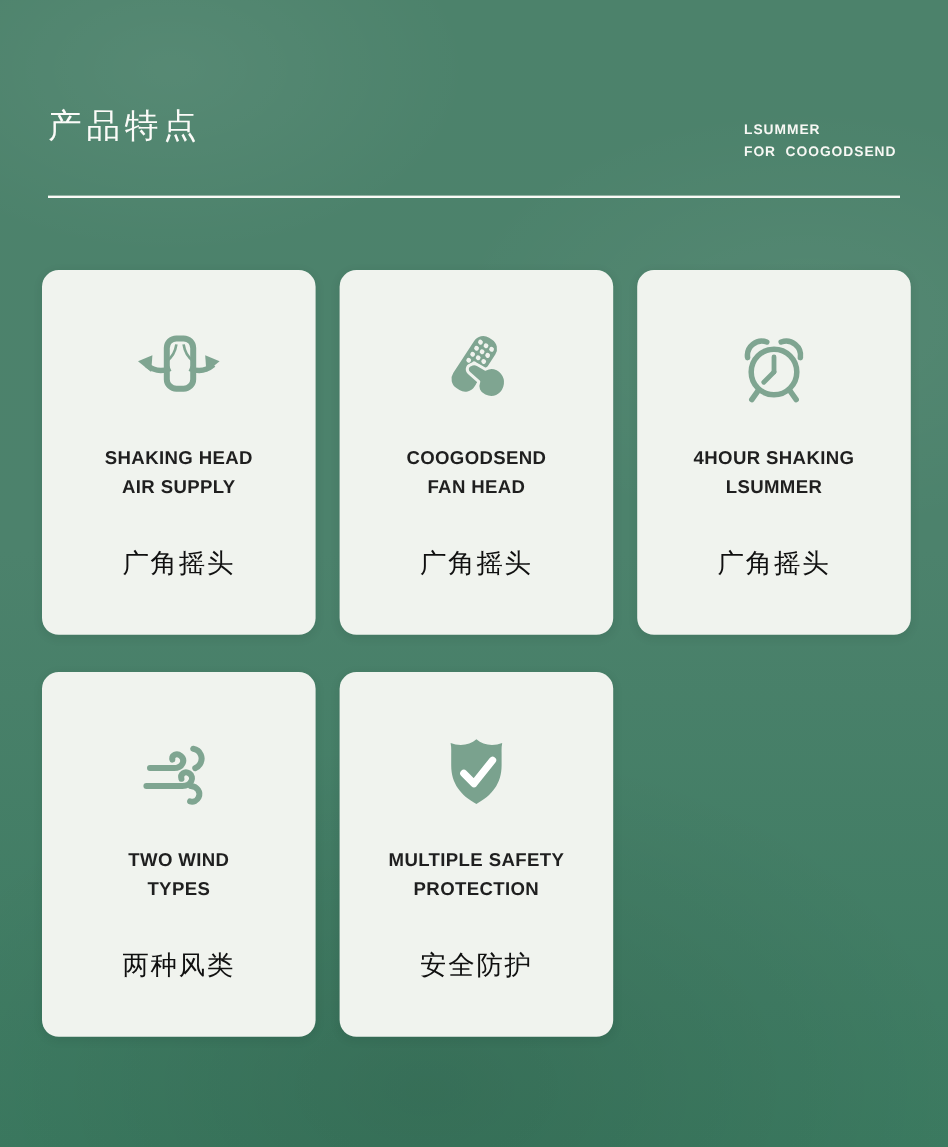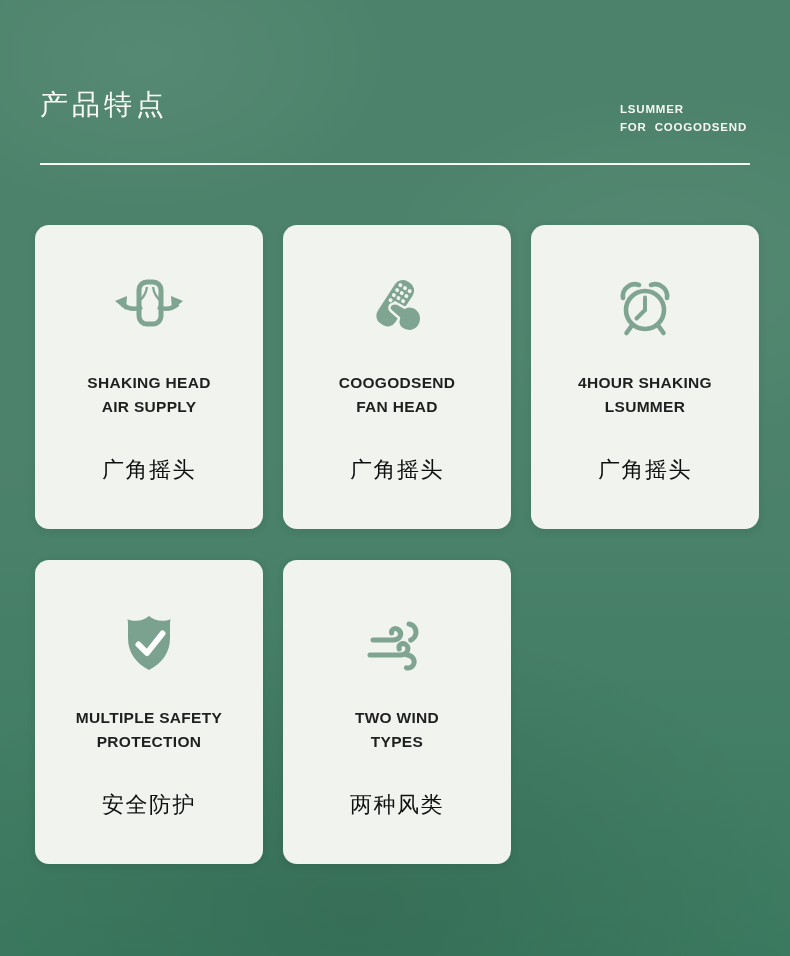--- a/index.html
+++ b/index.html
@@ -114,43 +114,43 @@
     </div>
     <div class="en">
       <div>4HOUR SHAKING</div>
       <div>LSUMMER</div>
     </div>
     <div class="zh">广角摇头</div>
   </div>
 
   <div class="card">
     <div class="icon-wrap">
-      <svg width="60" height="60" viewBox="0 0 60 60">
-        <path d="M30 3 C33.5 6 38 7.8 43 7.8 C46 7.8 48.8 7.2 51.5 6.2 C50.8 9.5 51 12.5 51 15.5 L51 25 C51 40 43 50 30 57 C17 50 9 40 9 25 L9 15.5 C9 12.5 9.2 9.5 8.5 6.2 C11.2 7.2 14 7.8 17 7.8 C22 7.8 26.5 6 30 3 Z" fill="#7aa28e"></path>
-        <path d="M19.5 31.5 L28 40 L43.5 20.5" fill="none" stroke="#ffffff" stroke-width="6" stroke-linecap="round" stroke-linejoin="round"></path>
-      </svg>
-    </div>
-    <div class="en">
-      <div>MULTIPLE SAFETY</div>
-      <div>PROTECTION</div>
-    </div>
-    <div class="zh">安全防护</div>
-  </div>
-
-  <div class="card">
-    <div class="icon-wrap">
       <svg width="62" height="56" viewBox="0 0 62 56">
         <g fill="none" stroke="#7fa591" stroke-width="5" stroke-linecap="round">
           <path d="M7 25 H27 C34 25 37 18.5 32.5 14.8 C29.3 12.2 25 14.2 25.6 18"></path>
           <path d="M43 9 C49 10 52 16.5 48.5 22 C47.6 23.4 46.3 24.5 44.7 25.1"></path>
           <path d="M4 40 H34 C41.5 40 44.5 32.5 39.7 29.5 C36 27.2 32 30 33.2 34"></path>
           <path d="M41 40 C46.5 40.5 49.5 45 47.5 49.5 C46.3 52.2 43.3 53.6 40.4 52.8"></path>
         </g>
       </svg>
     </div>
     <div class="en">
       <div>TWO WIND</div>
       <div>TYPES</div>
     </div>
     <div class="zh">两种风类</div>
   </div>
 
+  <div class="card">
+    <div class="icon-wrap">
+      <svg width="60" height="60" viewBox="0 0 60 60">
+        <path d="M30 3 C33.5 6 38 7.8 43 7.8 C46 7.8 48.8 7.2 51.5 6.2 C50.8 9.5 51 12.5 51 15.5 L51 25 C51 40 43 50 30 57 C17 50 9 40 9 25 L9 15.5 C9 12.5 9.2 9.5 8.5 6.2 C11.2 7.2 14 7.8 17 7.8 C22 7.8 26.5 6 30 3 Z" fill="#7aa28e"></path>
+        <path d="M19.5 31.5 L28 40 L43.5 20.5" fill="none" stroke="#ffffff" stroke-width="6" stroke-linecap="round" stroke-linejoin="round"></path>
+      </svg>
+    </div>
+    <div class="en">
+      <div>MULTIPLE SAFETY</div>
+      <div>PROTECTION</div>
+    </div>
+    <div class="zh">安全防护</div>
+  </div>
+
 </div>
 
 </body></html>

